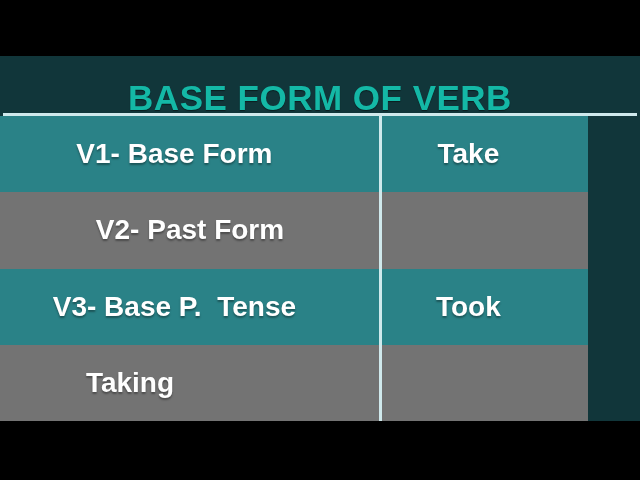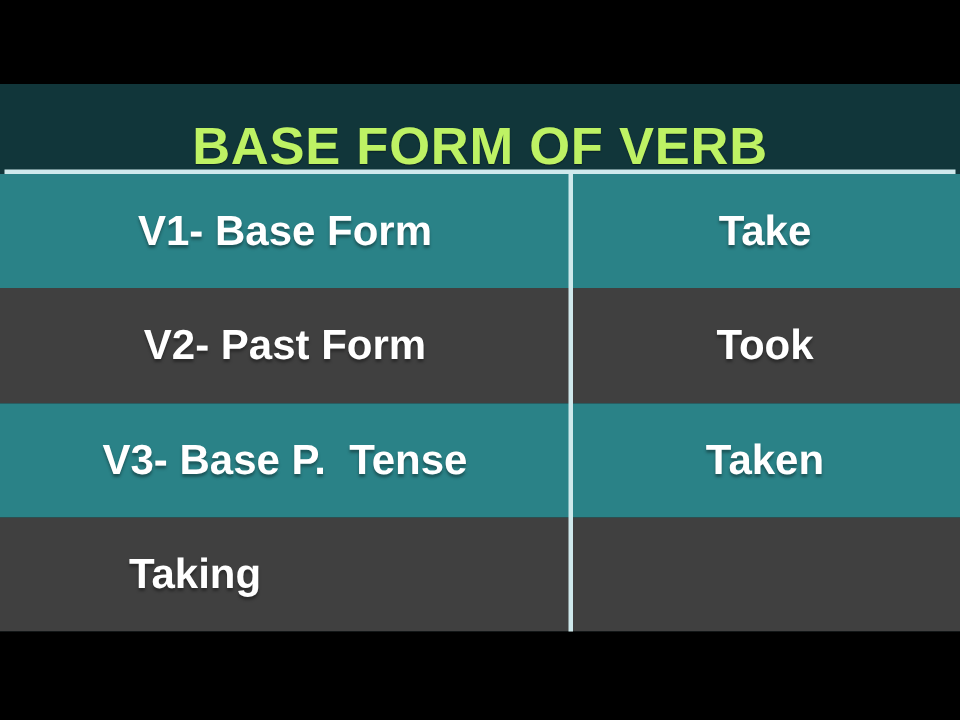--- a/index.html
+++ b/index.html
@@ -56,21 +56,21 @@
     left: 0;
     top: 0;
     width: 640px;
     height: 57px;
     background: #11363a;
     display: flex;
     align-items: center;
     justify-content: center;
   }
   .title-text {
-    color: #bef264;
+    color: #14b8a6;
     font-size: 35px;
     font-weight: bold;
     letter-spacing: 0.5px;
     line-height: 1;
     text-shadow: 0 1px 1px rgba(0,0,0,0.45);
     white-space: nowrap;
     margin-top: 26px;
   }
 
   .title-underline {
@@ -80,33 +80,33 @@
     width: 634px;
     height: 3px;
     background: #cfe9ec;
   }
 
   
   .table {
     position: absolute;
     left: 0;
     top: 60px;
-    width: 640px;
+    width: 588px;
     height: 305px;
     display: flex;
     flex-direction: column;
   }
   .row {
     flex: 1 1 0;
     display: flex;
     position: relative;
     min-height: 0;
   }
   .row.light { background: #2a8287; }
-  .row.dark  { background: #404040; }
+  .row.dark  { background: #737373; }
 
   .cell {
     display: flex;
     align-items: center;
     justify-content: center;
     box-sizing: border-box;
     min-width: 0;
   }
   .cell-form {
     width: 380px;
@@ -162,31 +162,28 @@
         </div>
         <div class="cell cell-example">
           <span class="cell-text">Take</span>
         </div>
       </div>
 
       <div class="row dark">
         <div class="cell cell-form">
           <span class="cell-text">V2- Past Form</span>
         </div>
-        <div class="cell cell-example">
-          <span class="cell-text">Took</span>
-        </div>
       </div>
 
       <div class="row light">
         <div class="cell cell-form">
           <span class="cell-text">V3- Base P.  Tense</span>
         </div>
         <div class="cell cell-example">
-          <span class="cell-text">Taken</span>
+          <span class="cell-text">Took</span>
         </div>
       </div>
 
       <div class="row dark">
         <div class="cell cell-example">
           <span class="cell-text">Taking</span>
         </div>
       </div>
 
 

